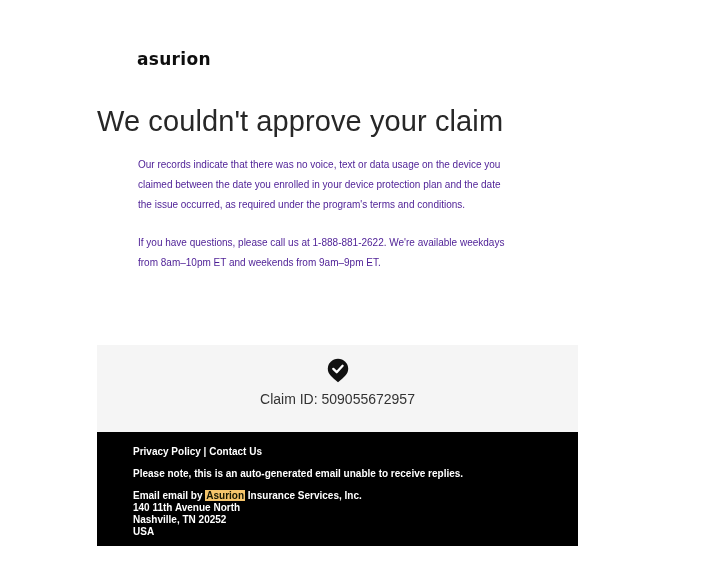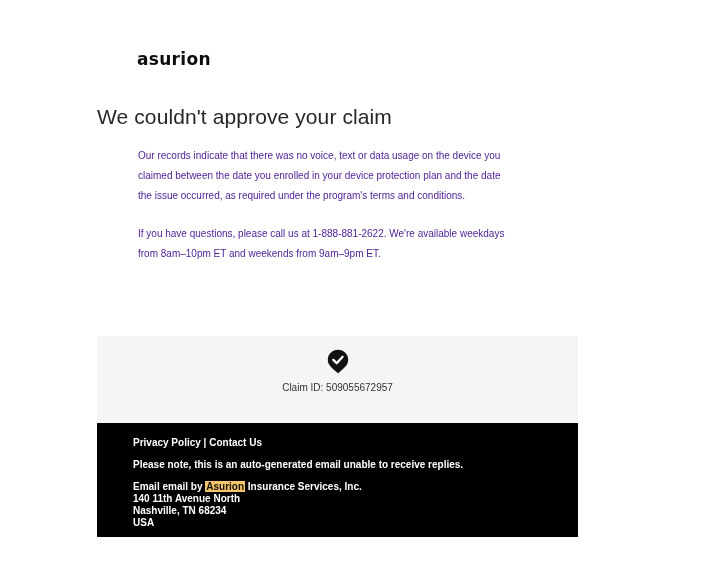--- a/index.html
+++ b/index.html
@@ -26,21 +26,21 @@
     margin: 33px 0 0 40px;
     font-family: "DejaVu Sans", sans-serif;
     font-size: 17px;
     font-weight: 600;
     letter-spacing: 0.3px;
     color: #0e0e0e;
     display: inline-block;
   }
   .heading {
     margin-top: 36px;
-    font-size: 21px;
+    font-size: 29px;
     font-weight: 400;
     color: #272727;
     letter-spacing: 0.1px;
     white-space: nowrap;
   }
   .para {
     margin-top: 17px;
     font-size: 10px;
     line-height: 20px;
     color: #4c1d95;
@@ -59,21 +59,21 @@
     text-align: center;
     padding-top: 13px;
   }
   .claim-icon {
     display: inline-block;
     width: 22px;
     height: 25px;
   }
   .claim-id {
     margin-top: 4px;
-    font-size: 10px;
+    font-size: 14px;
     color: #333333;
   }
   .footer {
     width: 481px;
     height: 114px;
     background: #000000;
     color: #ffffff;
     padding: 14px 24px 10px 36px;
     font-size: 10px;
     font-weight: 700;
@@ -122,19 +122,19 @@
     </div>
 
     <div class="footer">
       <div class="footer-links"><span class="footer-link">Privacy Policy</span><span class="footer-sep"> | </span><span class="footer-link">Contact Us</span></div>
 
       <div class="footer-note">Please note, this is an auto-generated email unable to receive replies.</div>
 
       <div class="footer-sender">
         <div><span>Email email by </span><span class="highlight">Asurion</span><span> Insurance Services, Inc.</span></div>
         <div>140 11th Avenue North</div>
-        <div>Nashville, TN 68234</div>
+        <div>Nashville, TN 20252</div>
         <div>USA</div>
       </div>
     </div>
 
   </div>
 </div>
 
 </body></html>

